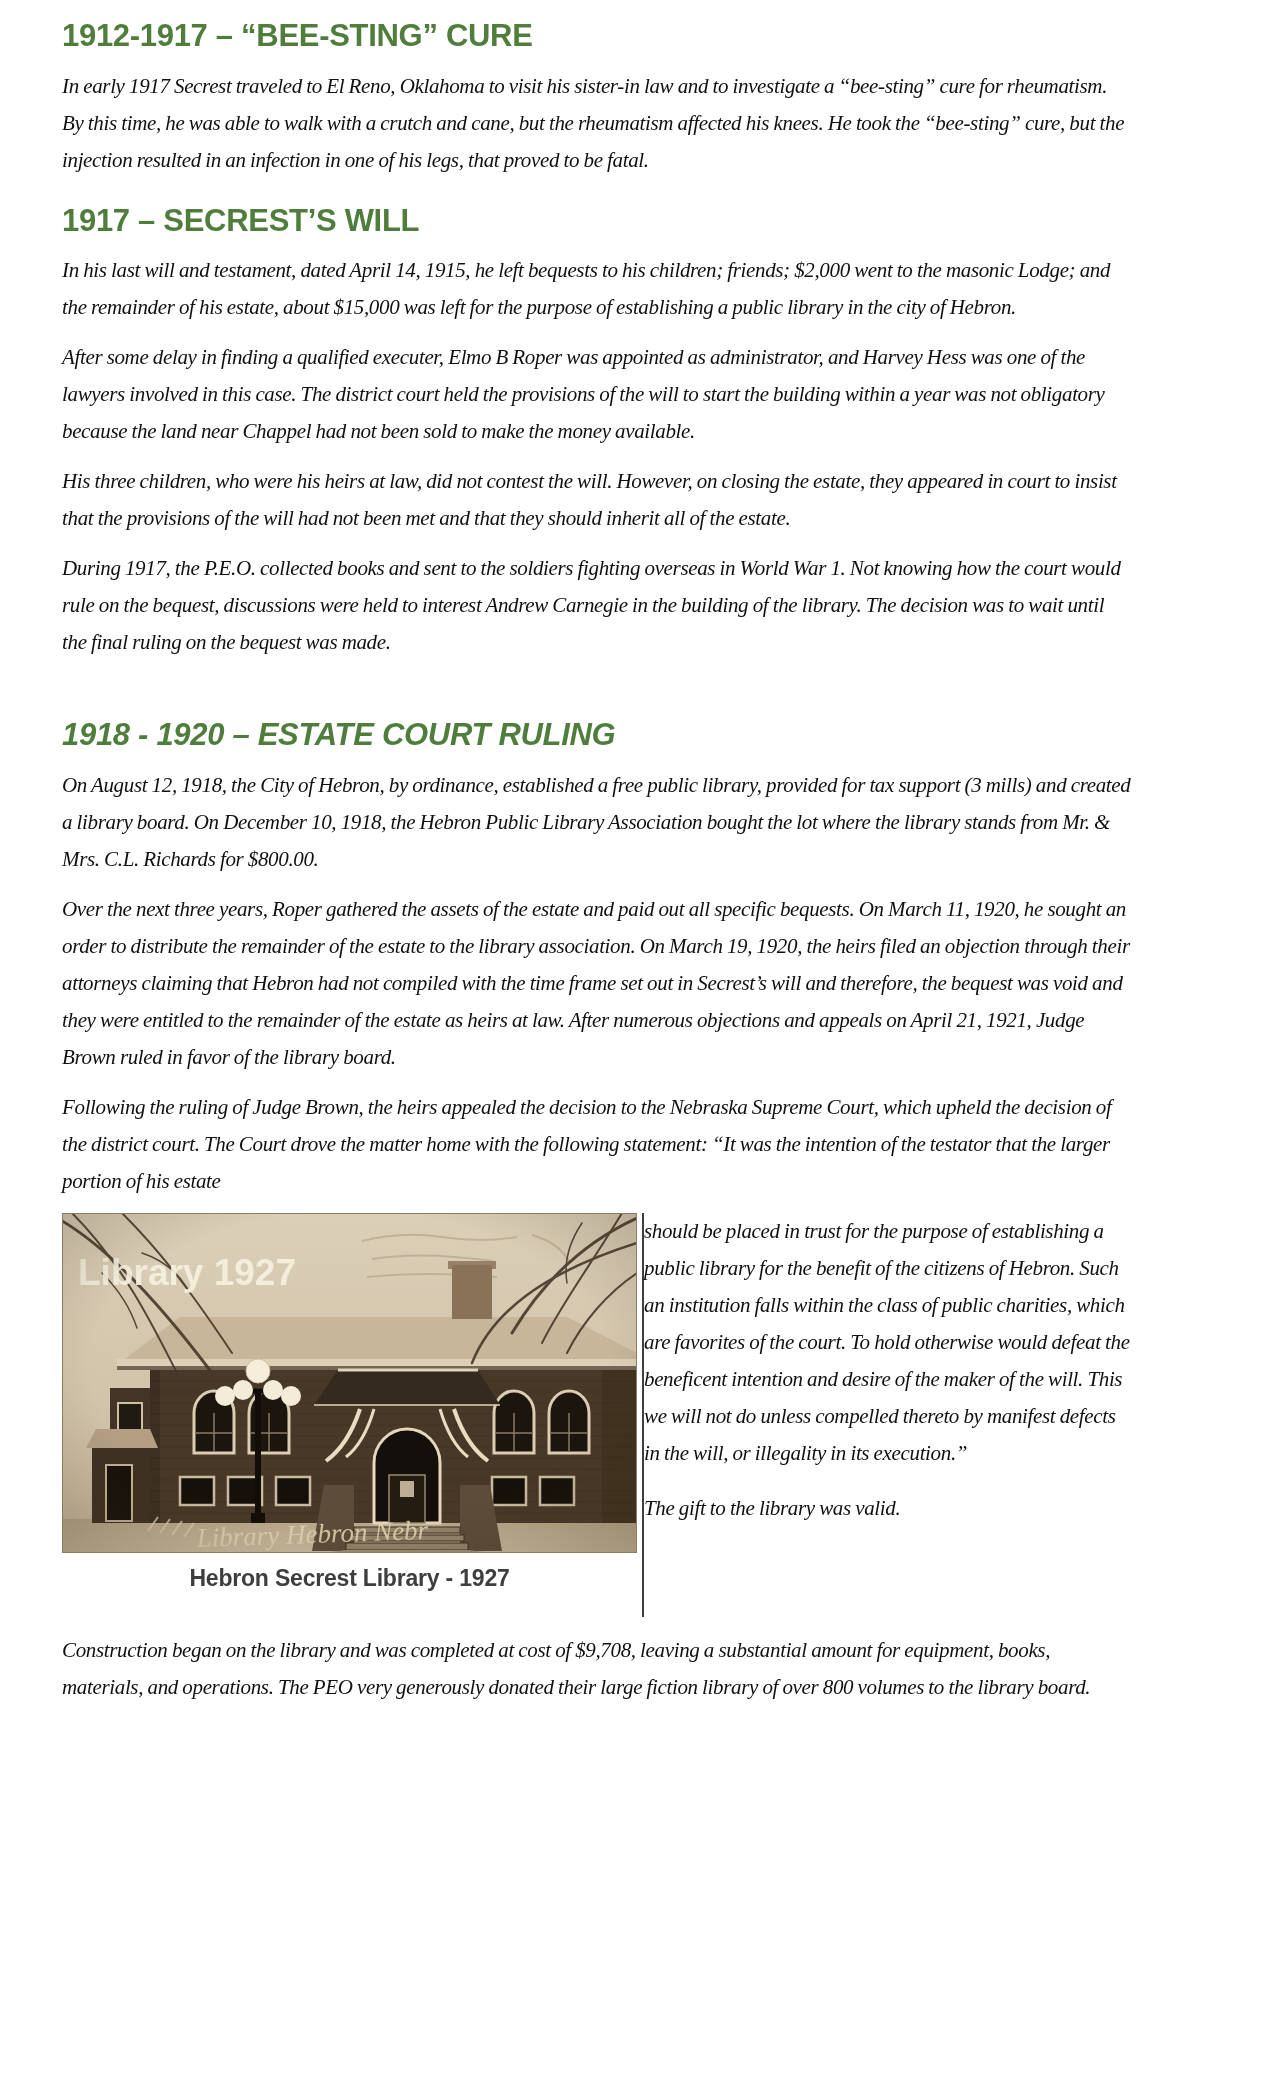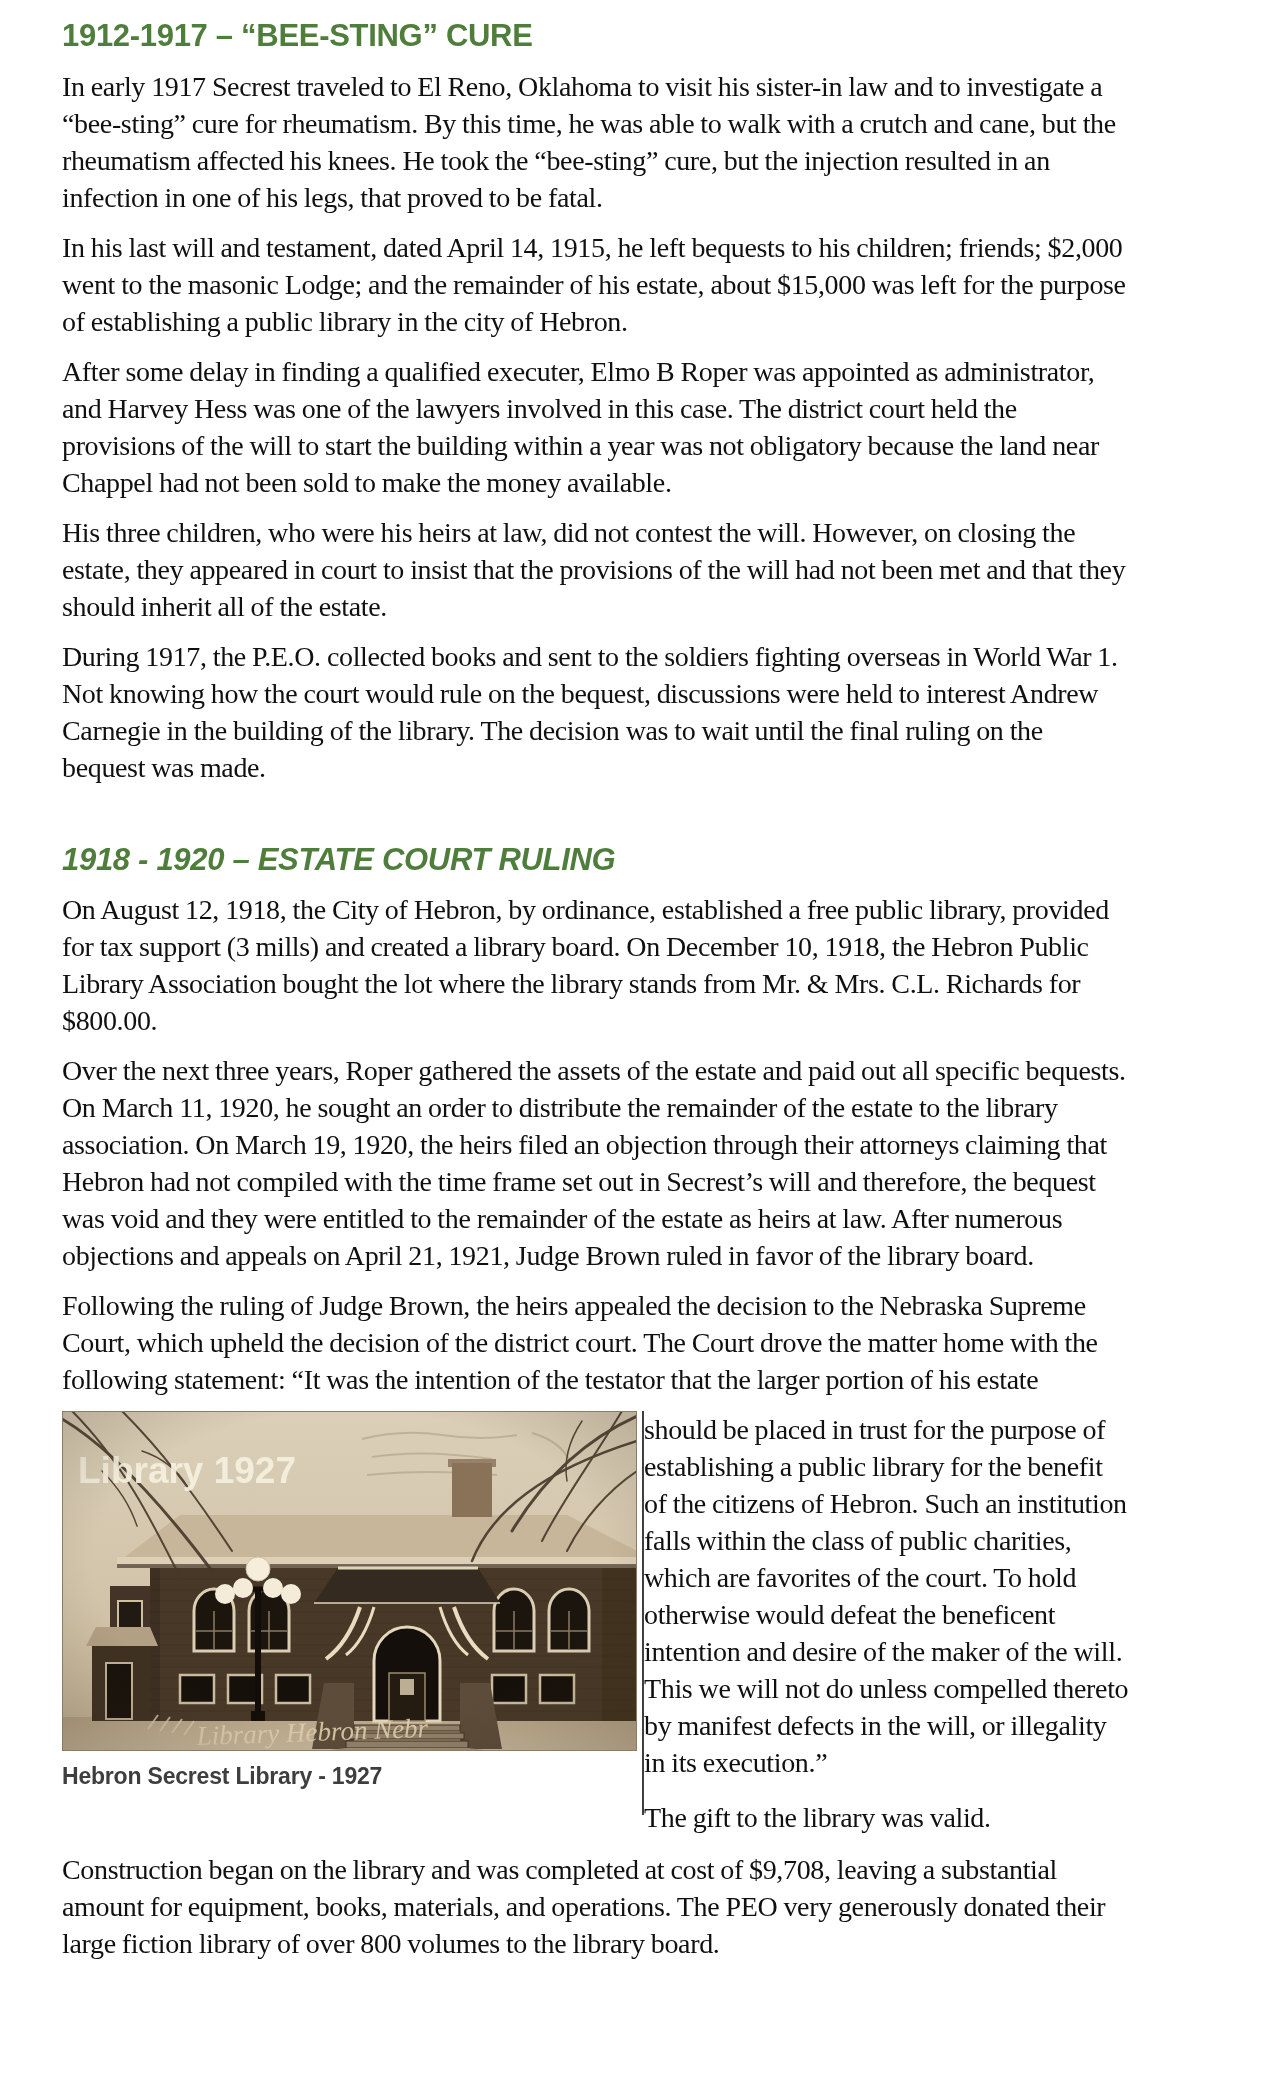--- a/index.html
+++ b/index.html
@@ -21,31 +21,32 @@
     font-size:31px;
     line-height:1.15;
     color:var(--heading-green);
     letter-spacing:-0.3px;
     margin:24px 0 14px 0;
     white-space:nowrap;
   }
   .doc-heading.first{margin-top:4px;}
   .doc-heading.spaced{margin-top:56px;font-style:italic;}
   p.body{
-    font-size:28px;
+    font-size:21px;
     line-height:37px;
     letter-spacing:-0.35px;
     word-spacing:-0.5px;
     margin:0 0 13px 0;
+    font-style:italic;
   }
   .wrap-row{display:flex;align-items:flex-start;margin:4px 0 0 0;}
   .photo-block{width:575px;flex:0 0 575px;margin:0;padding:0;}
   .photo-frame{width:575px;height:340px;display:block;}
   .photo-caption{
-    display:block;width:575px;text-align:left;
+    display:block;width:575px;text-align:center;
     font-family:"Liberation Sans","DejaVu Sans",sans-serif;
     font-weight:bold;font-size:23px;color:var(--caption-gray);
     margin-top:12px;letter-spacing:-0.2px;
   }
   .col-divider{
     width:2px;height:404px;background:var(--divider-gray);
     margin-left:5px;flex:0 0 2px;
   }
   .wrap-text{flex:1 1 auto;}
   .wrap-text p.body{margin-bottom:0;}
@@ -53,20 +54,21 @@
   p.last{margin-top:15px;margin-bottom:0;}
 </style>
 </head>
 <body>
 
 <div class="page">
 
   <h2 class="doc-heading first">1912-1917 – “BEE-STING” CURE</h2>
   <p class="body">In early 1917 Secrest traveled to El Reno, Oklahoma to visit his sister-in law and to investigate a “bee-sting” cure for rheumatism. By this time, he was able to walk with a crutch and cane, but the rheumatism affected his knees. He took the “bee-sting” cure, but the injection resulted in an infection in one of his legs, that proved to be fatal.</p>
 
+  <h2 class="doc-heading">1917 – SECREST’S WILL</h2>
   <p class="body">In his last will and testament, dated April 14, 1915, he left bequests to his children; friends; $2,000 went to the masonic Lodge; and the remainder of his estate, about $15,000 was left for the purpose of establishing a public library in the city of Hebron.</p>
   <p class="body">After some delay in finding a qualified executer, Elmo B Roper was appointed as administrator, and Harvey Hess was one of the lawyers involved in this case. The district court held the provisions of the will to start the building within a year was not obligatory because the land near Chappel had not been sold to make the money available.</p>
   <p class="body">His three children, who were his heirs at law, did not contest the will. However, on closing the estate, they appeared in court to insist that the provisions of the will had not been met and that they should inherit all of the estate.</p>
   <p class="body">During 1917, the P.E.O. collected books and sent to the soldiers fighting overseas in World War 1.  Not knowing how the court would rule on the bequest, discussions were held to interest Andrew Carnegie in the building of the library. The decision was to wait until the final ruling on the bequest was made.</p>
 
   <h2 class="doc-heading spaced">1918 - 1920 – ESTATE COURT RULING</h2>
   <p class="body">On August 12, 1918, the City of Hebron, by ordinance, established a free public library, provided for tax support (3 mills) and created a library board. On December 10, 1918, the Hebron Public Library Association bought the lot where the library stands from Mr. &amp; Mrs. C.L. Richards for $800.00.</p>
   <p class="body">Over the next three years, Roper gathered the assets of the estate and paid out all specific bequests. On March 11, 1920, he sought an order to distribute the remainder of the estate to the library association. On March 19, 1920, the heirs filed an objection through their attorneys claiming that Hebron had not compiled with the time frame set out in Secrest’s will and therefore, the bequest was void and they were entitled to the remainder of the estate as heirs at law. After numerous objections and appeals on April 21, 1921, Judge Brown ruled in favor of the library board.</p>
 
   <p class="body">Following the ruling of Judge Brown, the heirs appealed the decision to the Nebraska Supreme Court, which upheld the decision of the district court. The Court drove the matter home with the following statement: “It was the intention of the testator that the larger portion of his estate</p>

